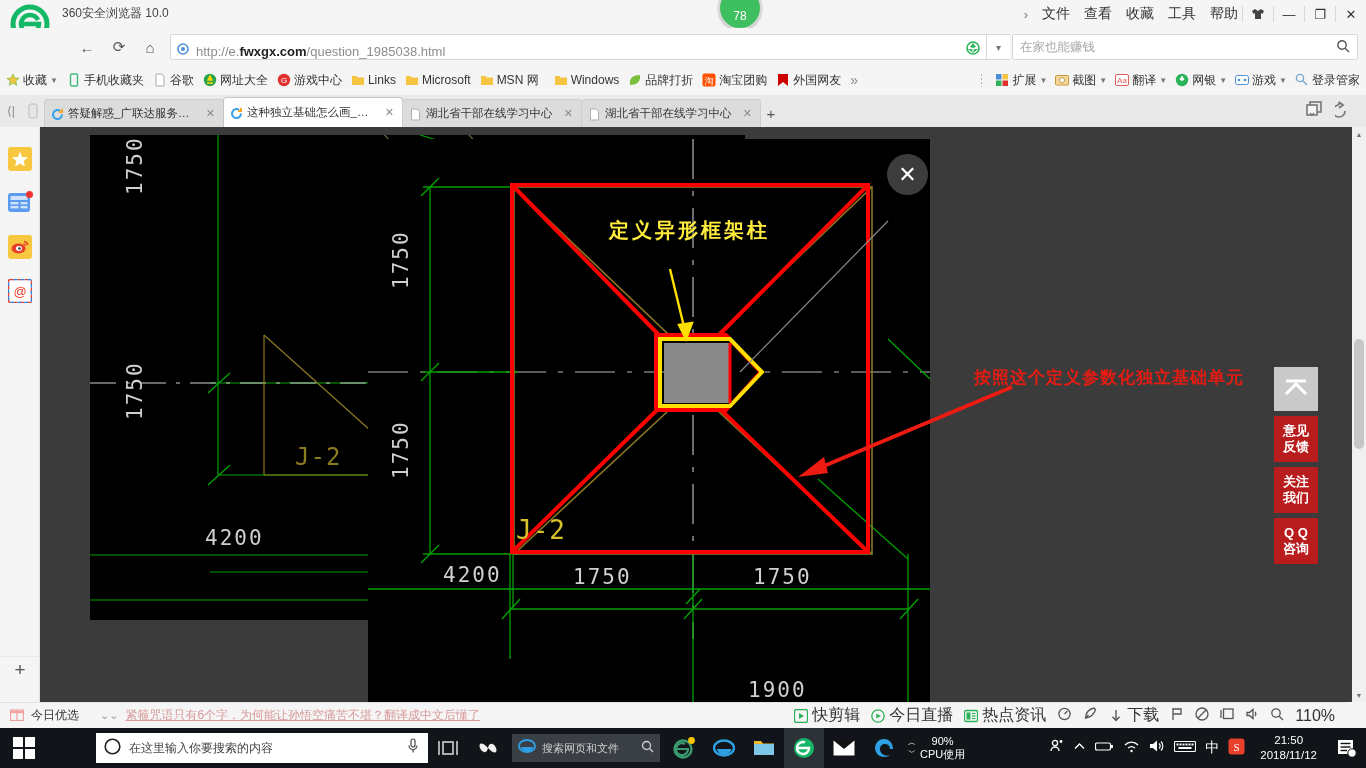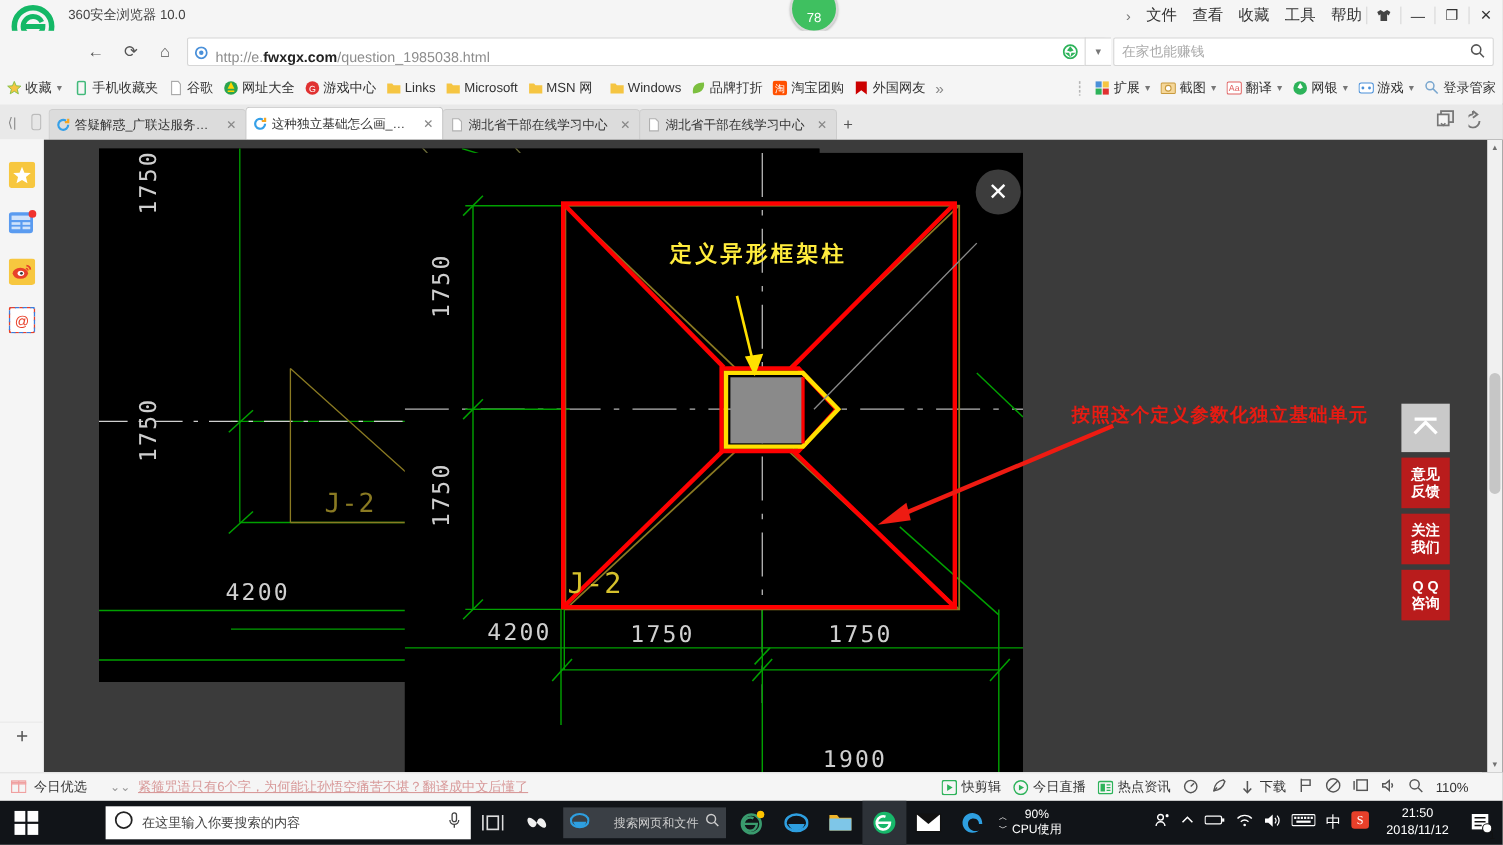--- a/index.html
+++ b/index.html
@@ -105,33 +105,33 @@
   .sf-top { width:44px; height:44px; background:#c9c9c9; display:flex; align-items:center; justify-content:center;
             color:#fff; font-size:22px; margin-bottom:5px; }
   .sf { width:44px; height:46px; background:#b91c1c; color:#fff; font-size:13px; line-height:16px;
         display:flex; flex-direction:column; align-items:center; justify-content:center; margin-bottom:5px;font-weight:bold; }
 
   
   .statusbar { position:absolute; left:0; top:702px; width:1347px; height:26px; background:#f5f5f5;
                border-top:1px solid #e2e2e2; display:flex; align-items:center; }
   .sb-left { display:flex; align-items:center; gap:7px; padding-left:10px; font-size:12px; color:#333; }
   .sb-news { font-size:12px; color:#d89a9a; text-decoration:underline; }
-  .sb-right { margin-left:auto; display:flex; align-items:center; gap:11px; padding-right:12px; font-size:12px; color:#333; }
+  .sb-right { margin-left:auto; display:flex; align-items:center; gap:11px; padding-right:12px; font-size:16px; color:#333; }
   .sb-item { display:flex; align-items:center; gap:4px; }
 
   
   .taskbar { position:absolute; left:0; top:728px; width:1366px; height:40px; background:#111418; display:flex; align-items:center; }
   .startbtn { width:48px; height:40px; display:flex; align-items:center; justify-content:center; }
   .tsearch { width:332px; height:30px; background:#fff; display:flex; align-items:center; padding:0 8px; gap:8px;margin-left:48px; }
   .tsearch .tph { font-size:12px; color:#444; }
   .tb-ic { width:40px; height:40px; display:flex; align-items:center; justify-content:center; position:relative; }
   .tb-ic.active { background:#2d3238; }
   .tb-ie-search { width:148px; height:28px; background:#3a3f45; display:flex; align-items:center; gap:6px;
                   padding:0 6px; margin:0 4px; }
-  .tb-ie-search .ph { font-size:11px; color:#cfcfcf;margin-left:16px; }
+  .tb-ie-search .ph { font-size:11px; color:#cfcfcf; }
   .tray { margin-left:auto; display:flex; align-items:center; gap:9px; padding-right:4px; color:#fff; }
   .cpu { text-align:center; font-size:11px; color:#fff; line-height:13px; }
   .clock { text-align:center; font-size:11.5px; color:#fff; line-height:15px; padding:0 6px; }
   .notif { width:30px; height:40px; display:flex; align-items:center; justify-content:center; position:relative; }
   .trayup { width:16px; display:flex; flex-direction:column; align-items:center; color:#fff; font-size:8px; line-height:10px; }
 </style>
 </head>
 <body>
 
 <div class="win">

